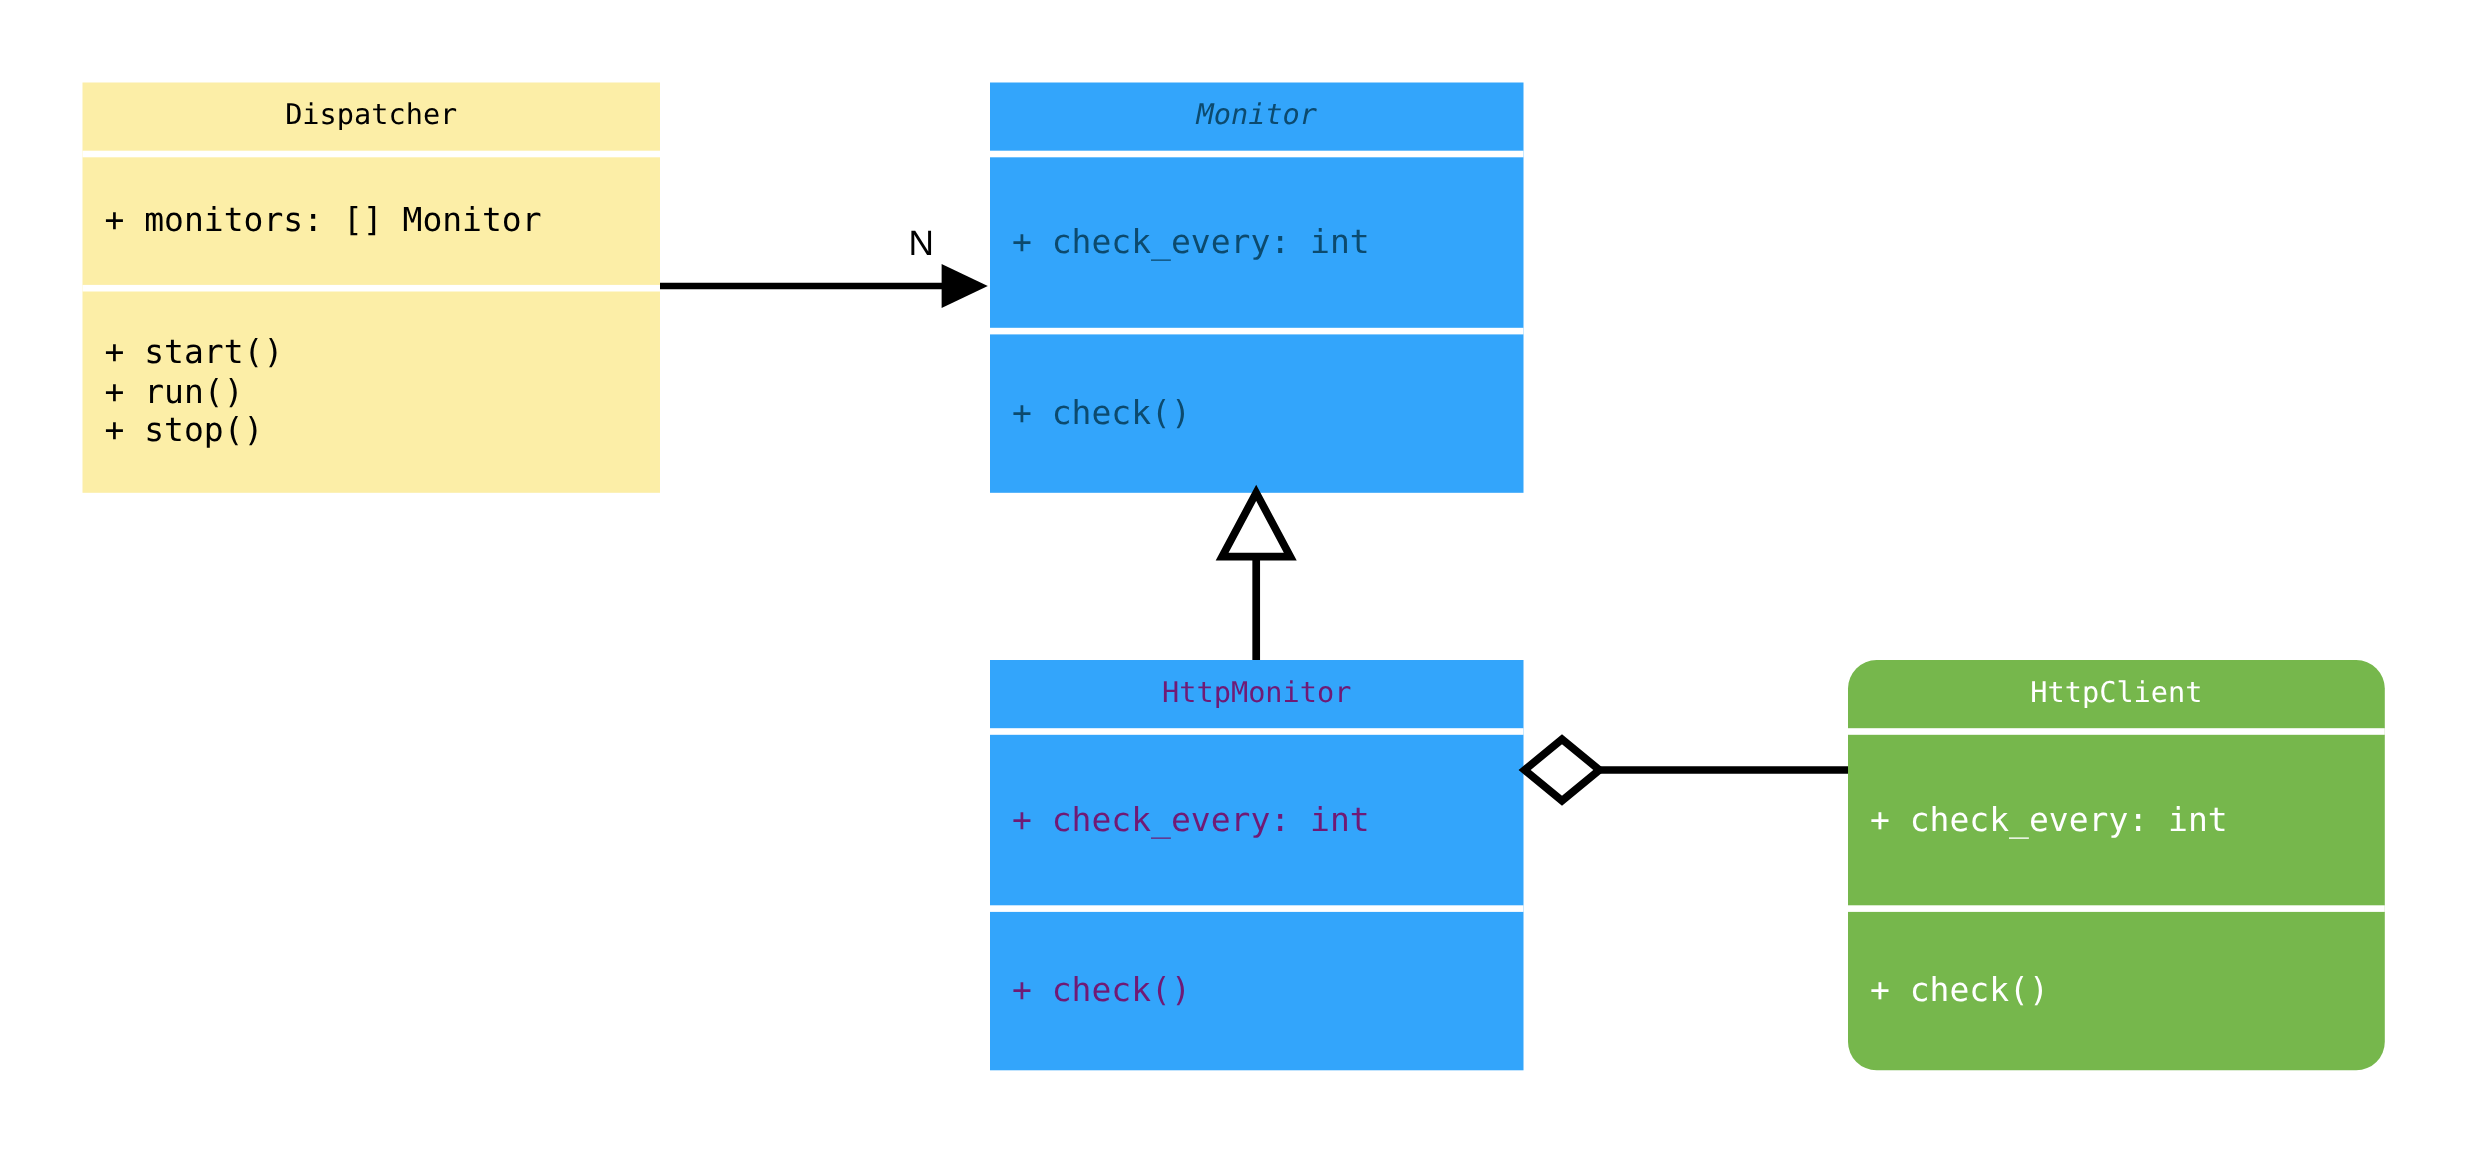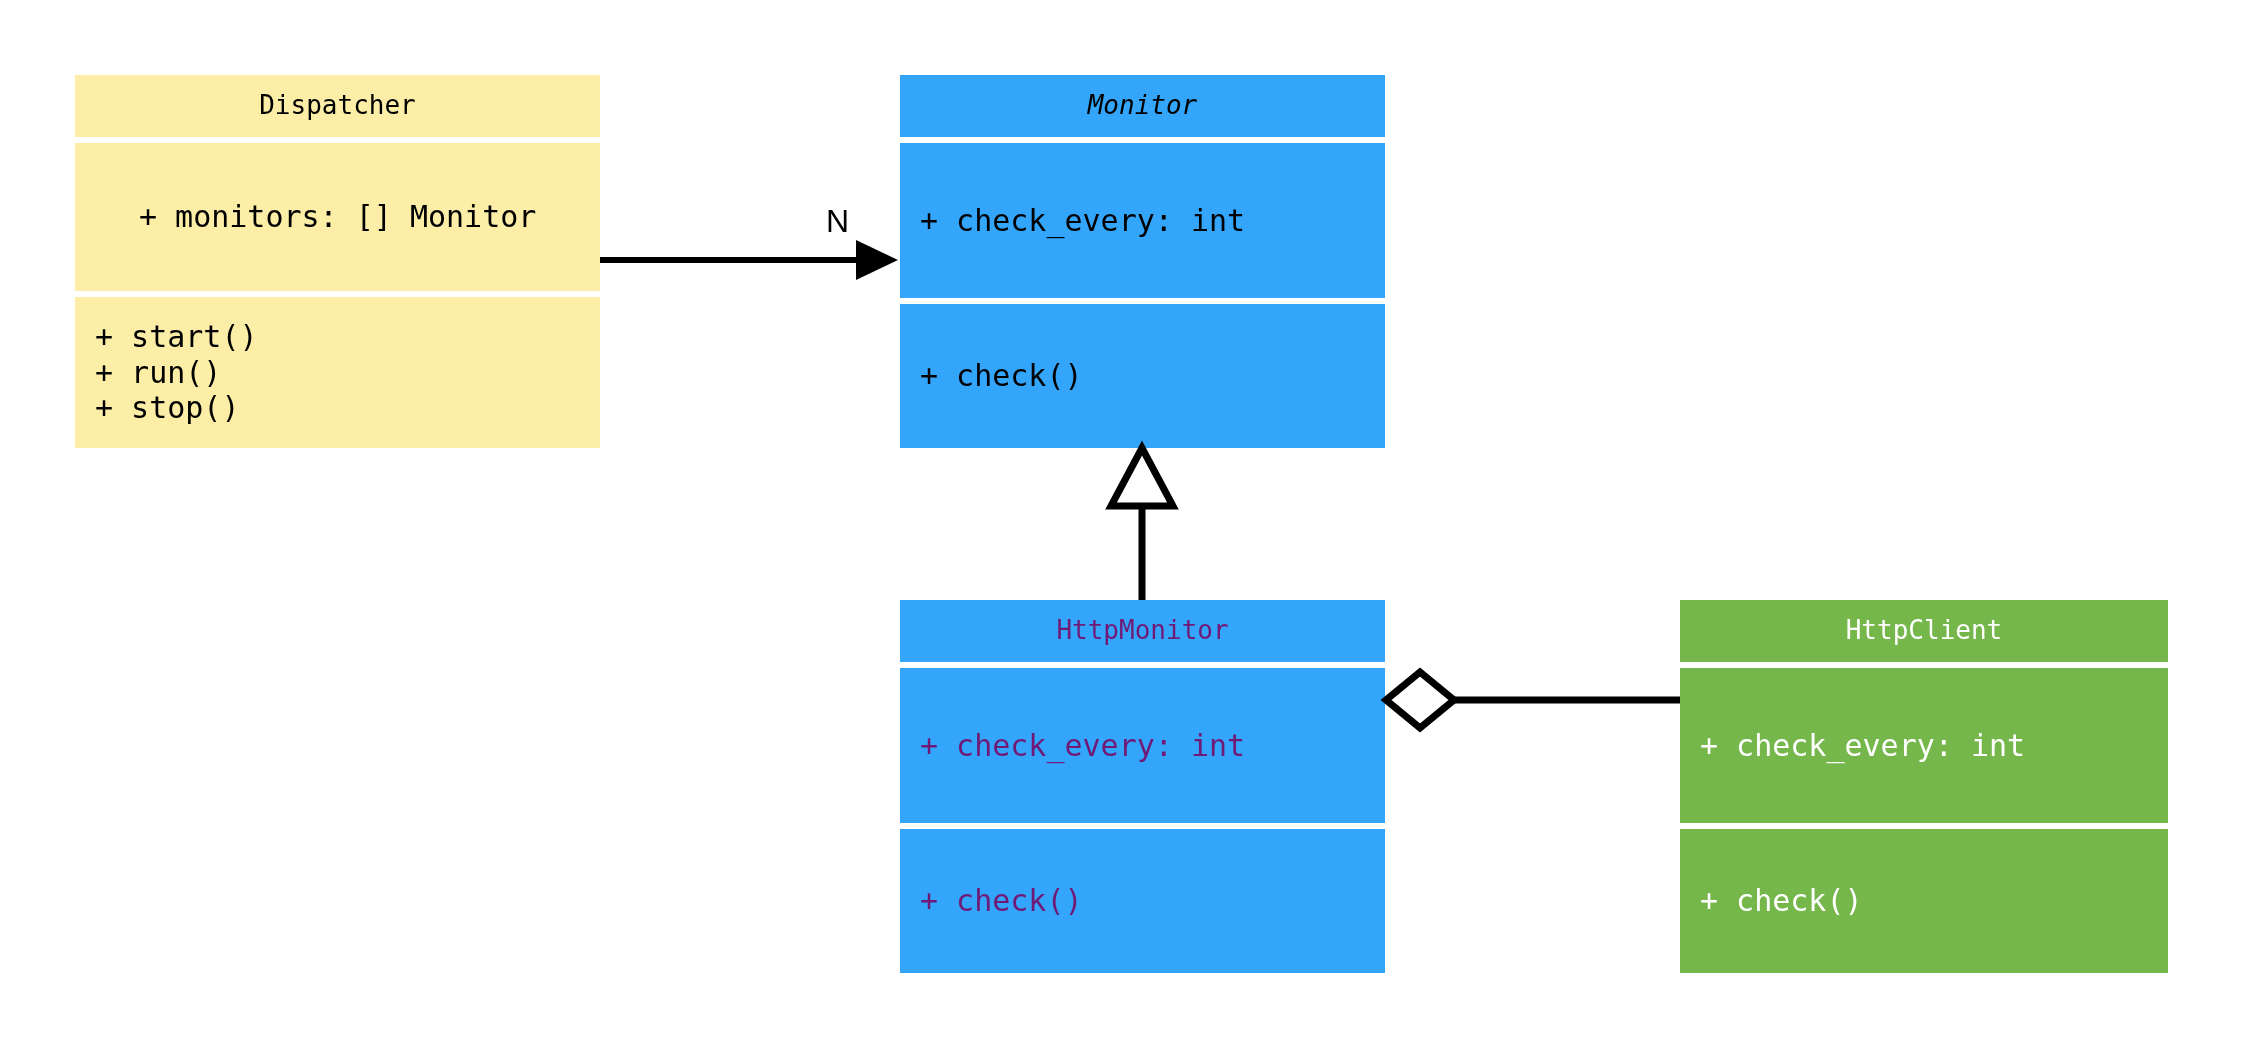--- a/index.html
+++ b/index.html
@@ -53,30 +53,30 @@
   
   #cls-dispatcher {
     left: 75px;
     top: 75px;
     width: 525px;
     height: 373px;
     background: #fceea7;
     color: #000000;
   }
   #cls-dispatcher .sec-title { height: 62px; }
-  #cls-dispatcher .sec-attrs { height: 148px; padding-left: 44px; }
+  #cls-dispatcher .sec-attrs { height: 116px; }
   #cls-dispatcher .sec-meths { flex: 1 1 auto; }
   
   #cls-monitor {
     left: 900px;
     top: 75px;
     width: 485px;
     height: 373px;
     background: #33a5fb;
-    color: #000000;
+    color: #0c4a6e;
   }
   #cls-monitor .sec-title { height: 62px; }
   #cls-monitor .sec-attrs { height: 155px; }
   #cls-monitor .sec-meths { flex: 1 1 auto; }
   
   #cls-httpmonitor {
     left: 900px;
     top: 600px;
     width: 485px;
     height: 373px;
@@ -87,20 +87,21 @@
   #cls-httpmonitor .sec-attrs { height: 155px; }
   #cls-httpmonitor .sec-meths { flex: 1 1 auto; }
   
   #cls-httpclient {
     left: 1680px;
     top: 600px;
     width: 488px;
     height: 373px;
     background: #76b74c;
     color: #ffffff;
+    border-radius: 26px;
   }
   #cls-httpclient .sec-title { height: 62px; }
   #cls-httpclient .sec-attrs { height: 155px; }
   #cls-httpclient .sec-meths { flex: 1 1 auto; }
 
   
   .edge-svg {
     position: absolute;
     left: 0;
     top: 0;

